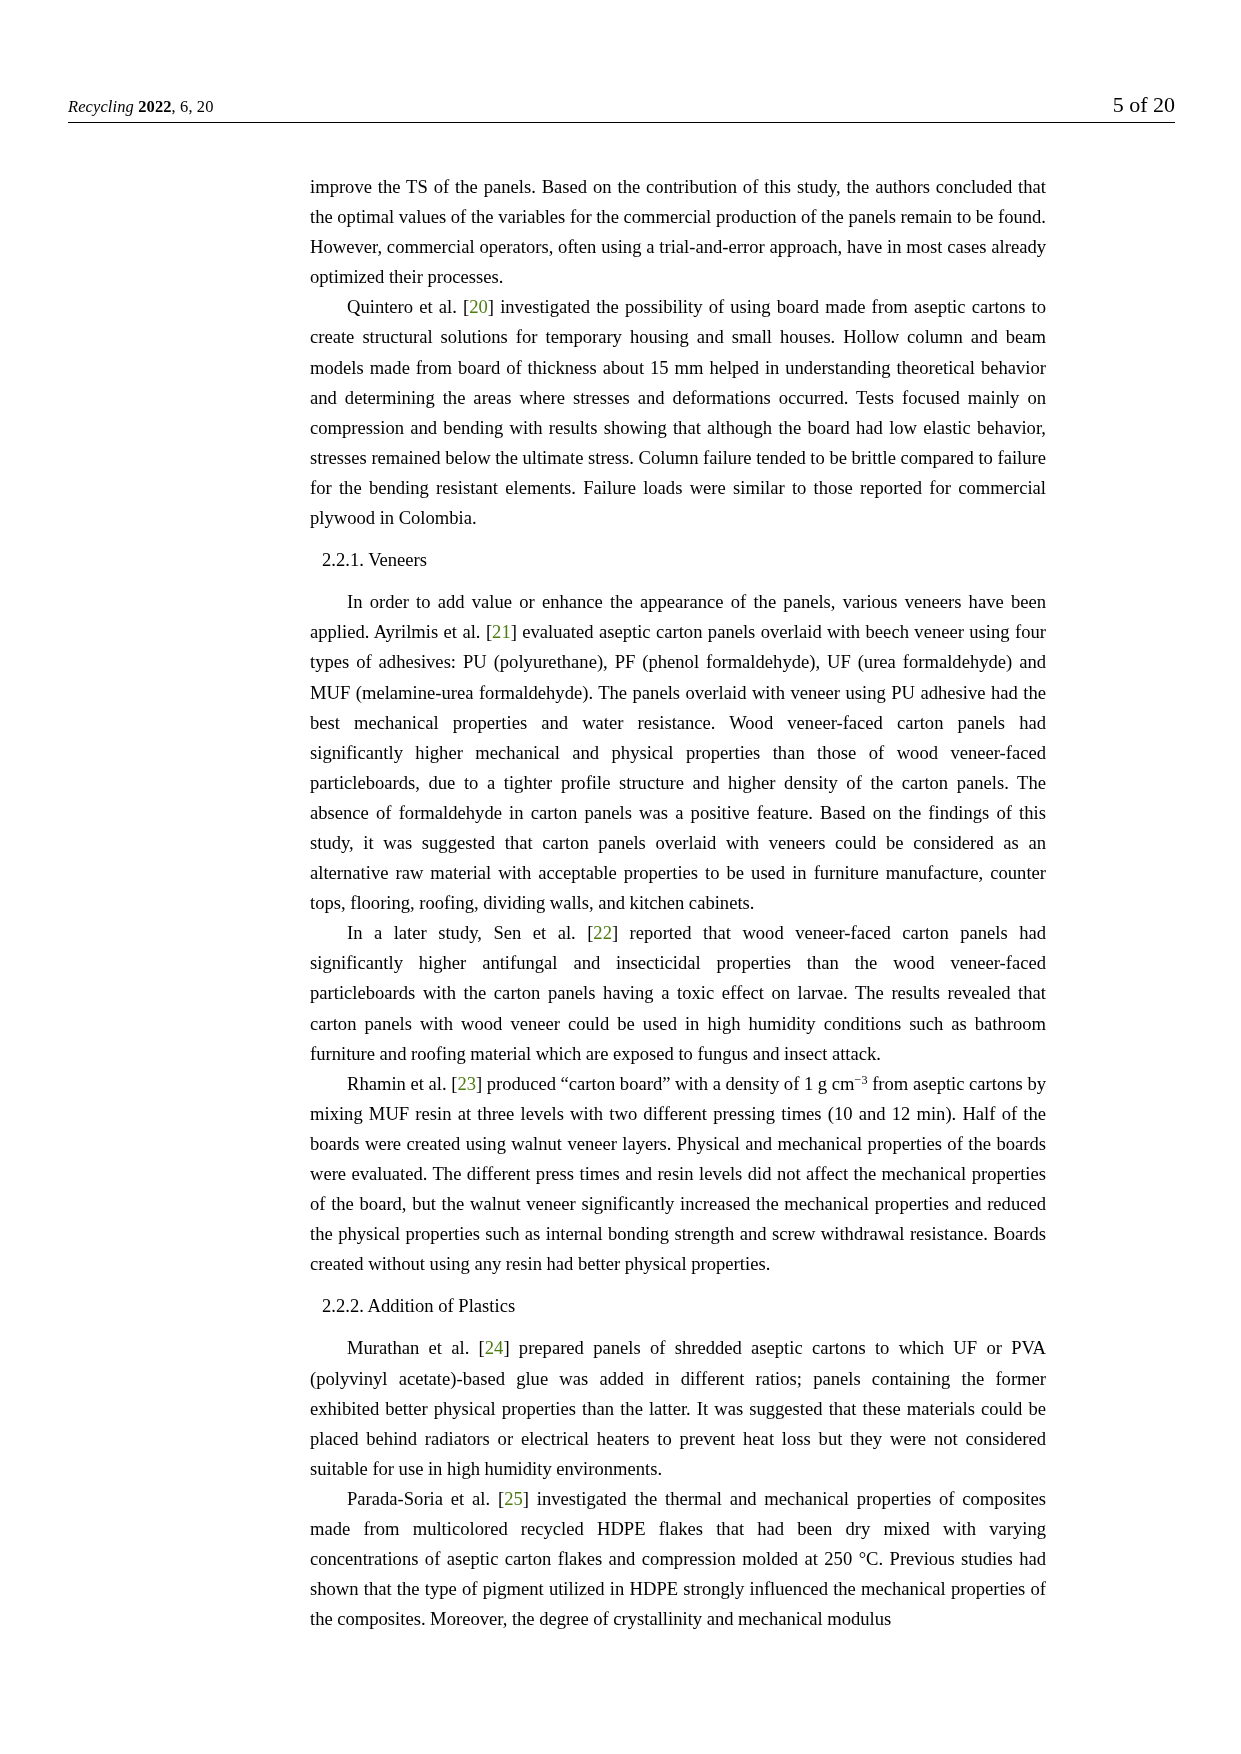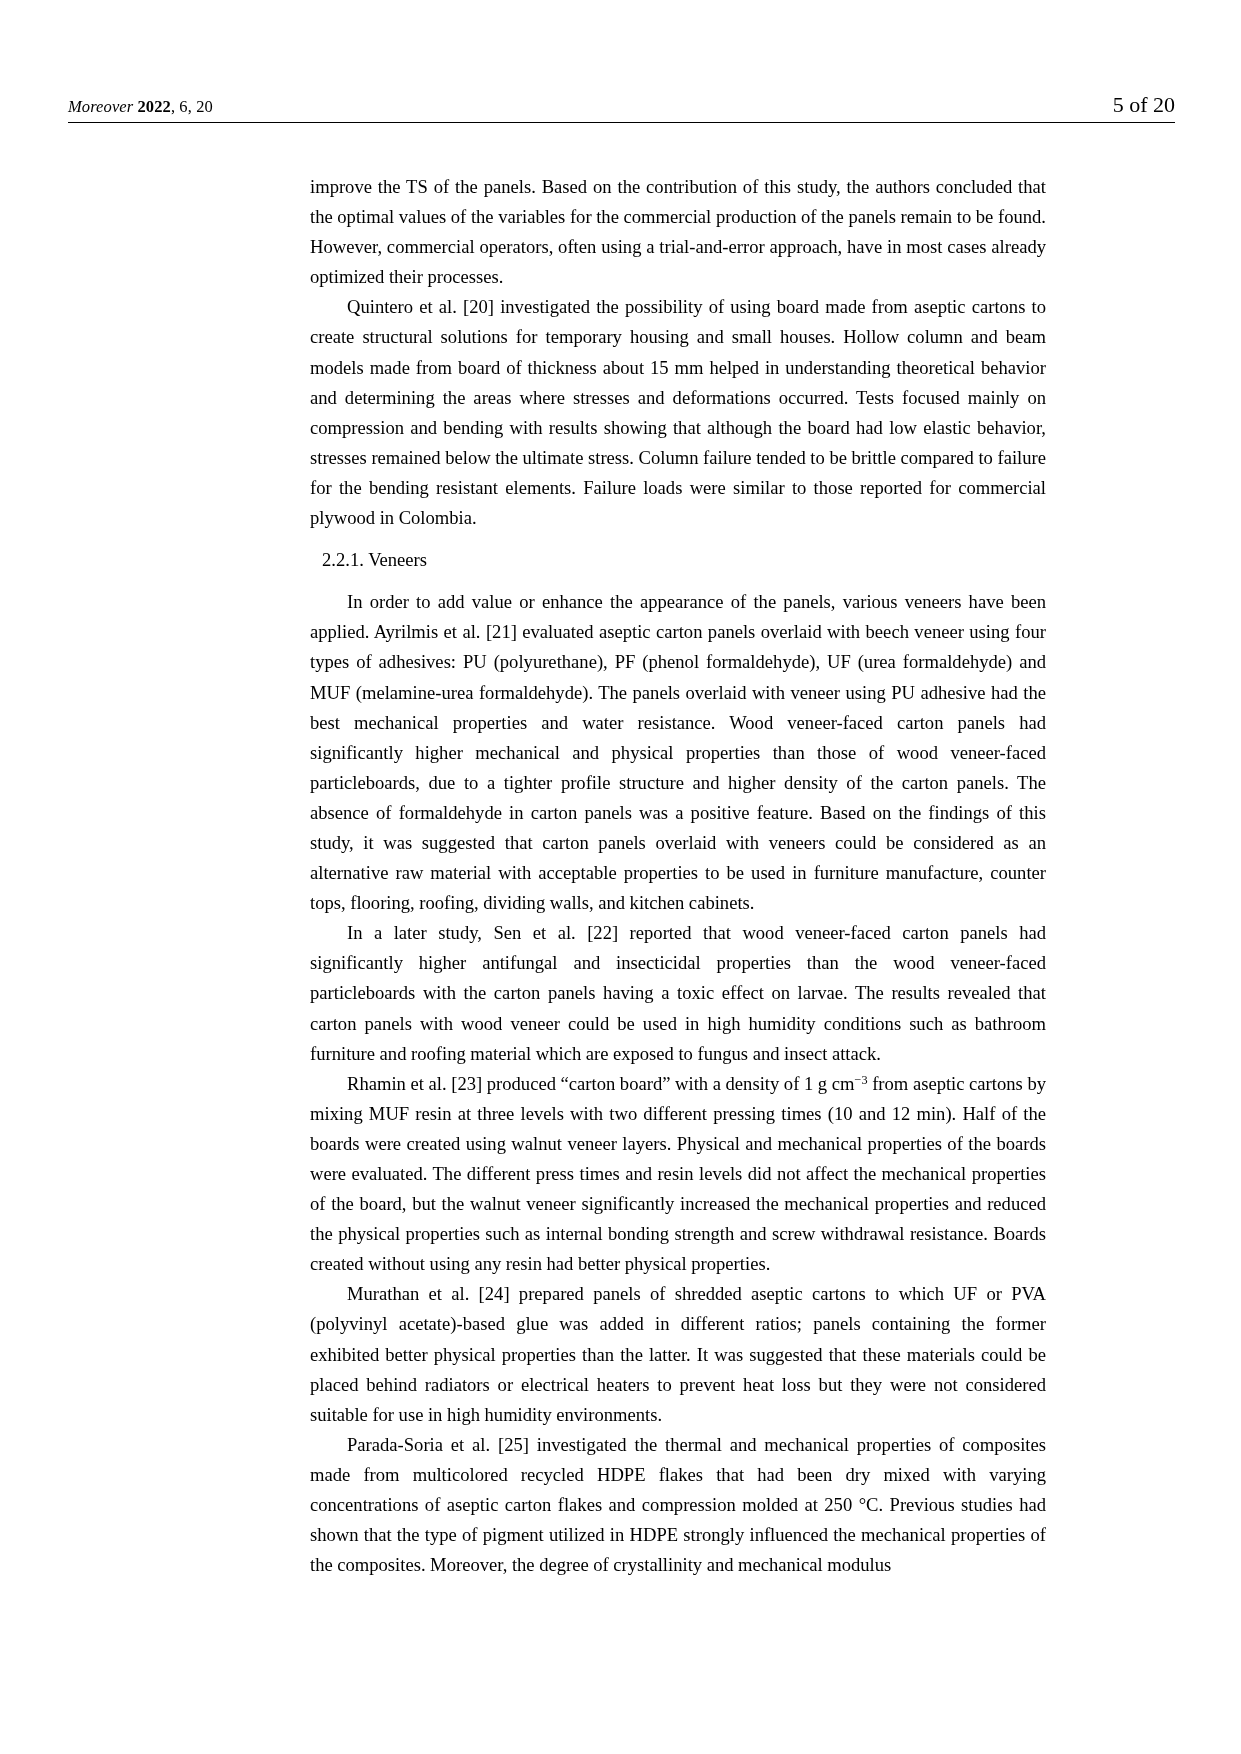--- a/index.html
+++ b/index.html
@@ -82,55 +82,56 @@
     line-height: 30.1px;
     font-weight: normal;
     text-align: left;
     text-indent: 0;
   }
 
   .sp-before-section { margin-top: 18px; }
   .sp-after-section  { margin-top: 6px; }
 
   .cite {
-    color: #000000;
+    color: #4d7c0f;
     text-decoration: none;
   }
 
   sup {
     font-size: 0.66em;
     vertical-align: 0.48em;
     line-height: 0;
   }
 </style>
 </head>
 <body>
 
 <div class="page">
 
   <div class="runhead">
-    <div class="runhead-left"><span class="journal">Moreover</span> <span class="year">2022</span><span class="rest">, 6, 20</span></div>
+    <div class="runhead-left"><span class="journal">Recycling</span> <span class="year">2022</span><span class="rest">, 6, 20</span></div>
     <div class="runhead-right">5 of 20</div>
   </div>
   <div class="runhead-rule"></div>
 
   <div class="column">
 
     <p class="para noindent">improve the TS of the panels. Based on the contribution of this study, the authors concluded that the optimal values of the variables for the commercial production of the panels remain to be found. However, commercial operators, often using a trial-and-error approach, have in most cases already optimized their processes.</p>
 
     <p class="para indent"><span>Quintero et al. [</span><a class="cite" href="#">20</a><span>] investigated the possibility of using board made from aseptic cartons to create structural solutions for temporary housing and small houses. Hollow column and beam models made from board of thickness about 15 mm helped in understanding theoretical behavior and determining the areas where stresses and deformations occurred. Tests focused mainly on compression and bending with results showing that although the board had low elastic behavior, stresses remained below the ultimate stress. Column failure tended to be brittle compared to failure for the bending resistant elements. Failure loads were similar to those reported for commercial plywood in Colombia.</span></p>
 
 
     <h3 class="section sp-before-section">2.2.1. Veneers</h3>
 
     <p class="para indent sp-after-section"><span>In order to add value or enhance the appearance of the panels, various veneers have been applied. Ayrilmis et al. [</span><a class="cite" href="#">21</a><span>] evaluated aseptic carton panels overlaid with beech veneer using four types of adhesives: PU (polyurethane), PF (phenol formaldehyde), UF (urea formaldehyde) and MUF (melamine-urea formaldehyde). The panels overlaid with veneer using PU adhesive had the best mechanical properties and water resistance. Wood veneer-faced carton panels had significantly higher mechanical and physical properties than those of wood veneer-faced particleboards, due to a tighter profile structure and higher density of the carton panels. The absence of formaldehyde in carton panels was a positive feature. Based on the findings of this study, it was suggested that carton panels overlaid with veneers could be considered as an alternative raw material with acceptable properties to be used in furniture manufacture, counter tops, flooring, roofing, dividing walls, and kitchen cabinets.</span></p>
 
     <p class="para indent"><span>In a later study, Sen et al. [</span><a class="cite" href="#">22</a><span>] reported that wood veneer-faced carton panels had significantly higher antifungal and insecticidal properties than the wood veneer-faced particleboards with the carton panels having a toxic effect on larvae. The results revealed that carton panels with wood veneer could be used in high humidity conditions such as bathroom furniture and roofing material which are exposed to fungus and insect attack.</span></p>
 
     <p class="para indent"><span>Rhamin et al. [</span><a class="cite" href="#">23</a><span>] produced “carton board” with a density of 1 g cm</span><sup>−3</sup><span> from aseptic cartons by mixing MUF resin at three levels with two different pressing times (10 and 12 min). Half of the boards were created using walnut veneer layers. Physical and mechanical properties of the boards were evaluated. The different press times and resin levels did not affect the mechanical properties of the board, but the walnut veneer significantly increased the mechanical properties and reduced the physical properties such as internal bonding strength and screw withdrawal resistance. Boards created without using any resin had better physical properties.</span></p>
 
+    <h3 class="section sp-before-section">2.2.2. Addition of Plastics</h3>
 
     <p class="para indent sp-after-section"><span>Murathan et al. [</span><a class="cite" href="#">24</a><span>] prepared panels of shredded aseptic cartons to which UF or PVA (polyvinyl acetate)-based glue was added in different ratios; panels containing the former exhibited better physical properties than the latter. It was suggested that these materials could be placed behind radiators or electrical heaters to prevent heat loss but they were not considered suitable for use in high humidity environments.</span></p>
 
     <p class="para indent"><span>Parada-Soria et al. [</span><a class="cite" href="#">25</a><span>] investigated the thermal and mechanical properties of composites made from multicolored recycled HDPE flakes that had been dry mixed with varying concentrations of aseptic carton flakes and compression molded at 250 °C. Previous studies had shown that the type of pigment utilized in HDPE strongly influenced the mechanical properties of the composites. Moreover, the degree of crystallinity and mechanical modulus</span></p>
 
   </div>
 </div>
 
 </body></html>

